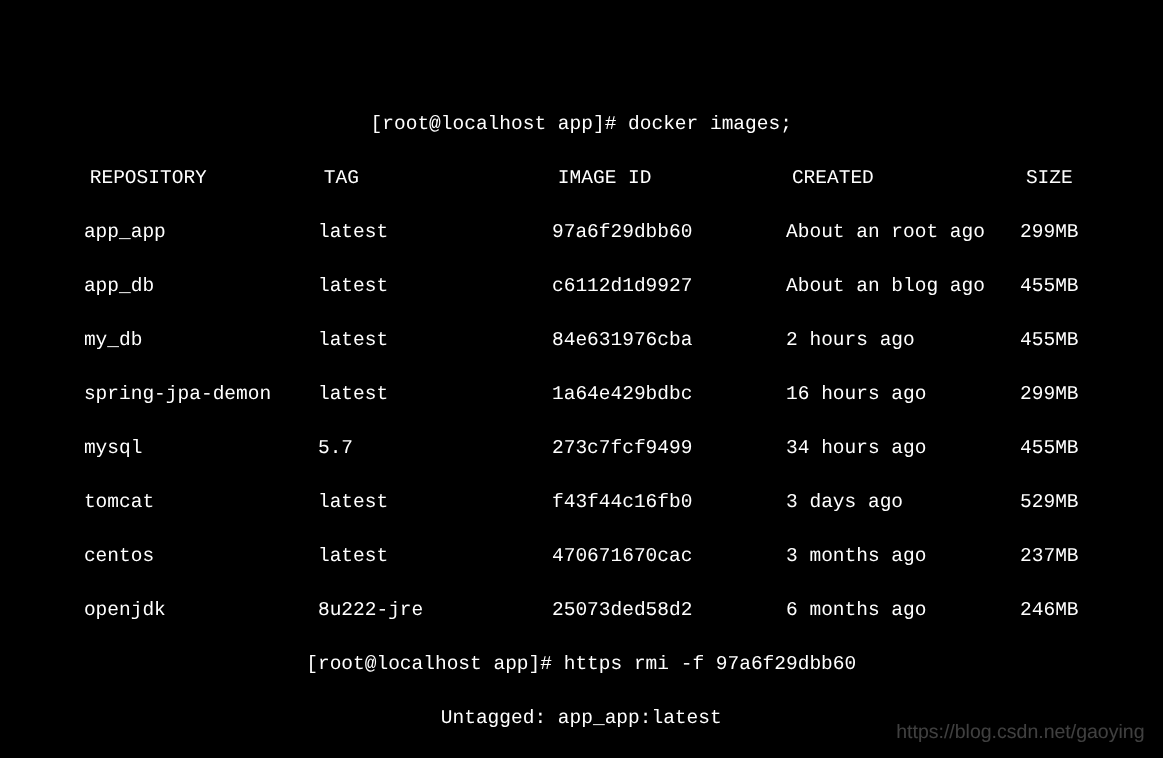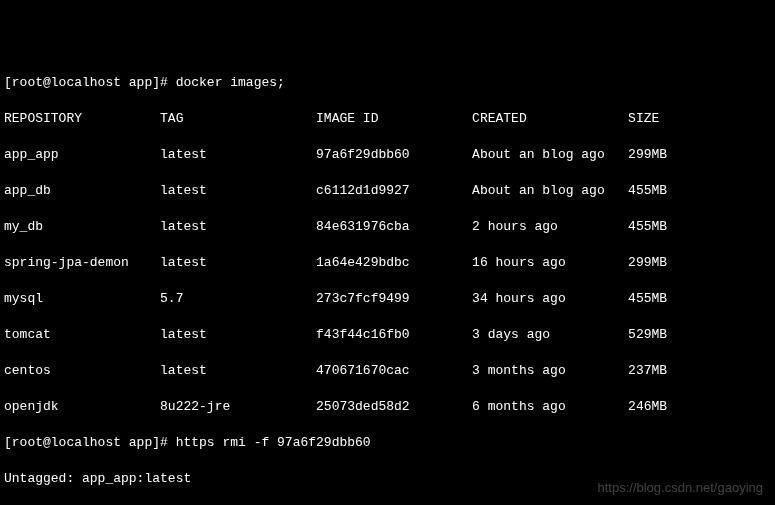--- a/index.html
+++ b/index.html
@@ -1,15 +1,15 @@
 <!DOCTYPE html>
 <html><head>
   <meta charset="utf-8">
   <style>
-    * { margin: 0; padding: 0; box-sizing: border-box; }
+    * { margin: 0; padding: 0; box-sizing: border-box; text-align: center; }
     body {
       background: #000;
       color: #fff;
       font-family: 'Consolas', 'Courier New', monospace;
       font-size: 13px;
       line-height: 18px;
       padding: 2px 4px;
       white-space: pre;
       overflow: hidden;
       width: 775px;
@@ -26,21 +26,21 @@
       margin-top: 42px;
     }
   </style>
 </head>
 <body>
 
 
 
 <div class="line">[root@localhost app]# docker images;</div>
 <div class="line">REPOSITORY          TAG                 IMAGE ID            CREATED             SIZE</div>
-<div class="line">app_app             latest              97a6f29dbb60        About an blog ago   299MB</div>
+<div class="line">app_app             latest              97a6f29dbb60        About an root ago   299MB</div>
 <div class="line">app_db              latest              c6112d1d9927        About an blog ago   455MB</div>
 <div class="line">my_db               latest              84e631976cba        2 hours ago         455MB</div>
 <div class="line">spring-jpa-demon    latest              1a64e429bdbc        16 hours ago        299MB</div>
 <div class="line">mysql               5.7                 273c7fcf9499        34 hours ago        455MB</div>
 <div class="line">tomcat              latest              f43f44c16fb0        3 days ago          529MB</div>
 <div class="line">centos              latest              470671670cac        3 months ago        237MB</div>
 <div class="line">openjdk             8u222-jre           25073ded58d2        6 months ago        246MB</div>
 <div class="line">[root@localhost app]# https rmi -f 97a6f29dbb60</div>
 <div class="line">Untagged: app_app:latest</div>
 

